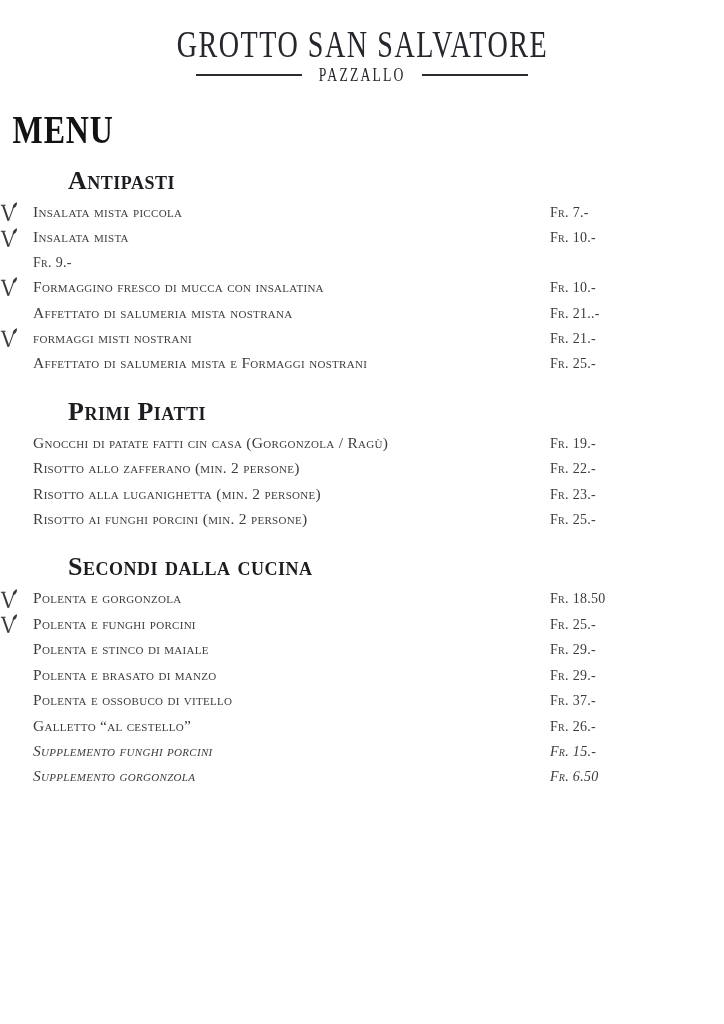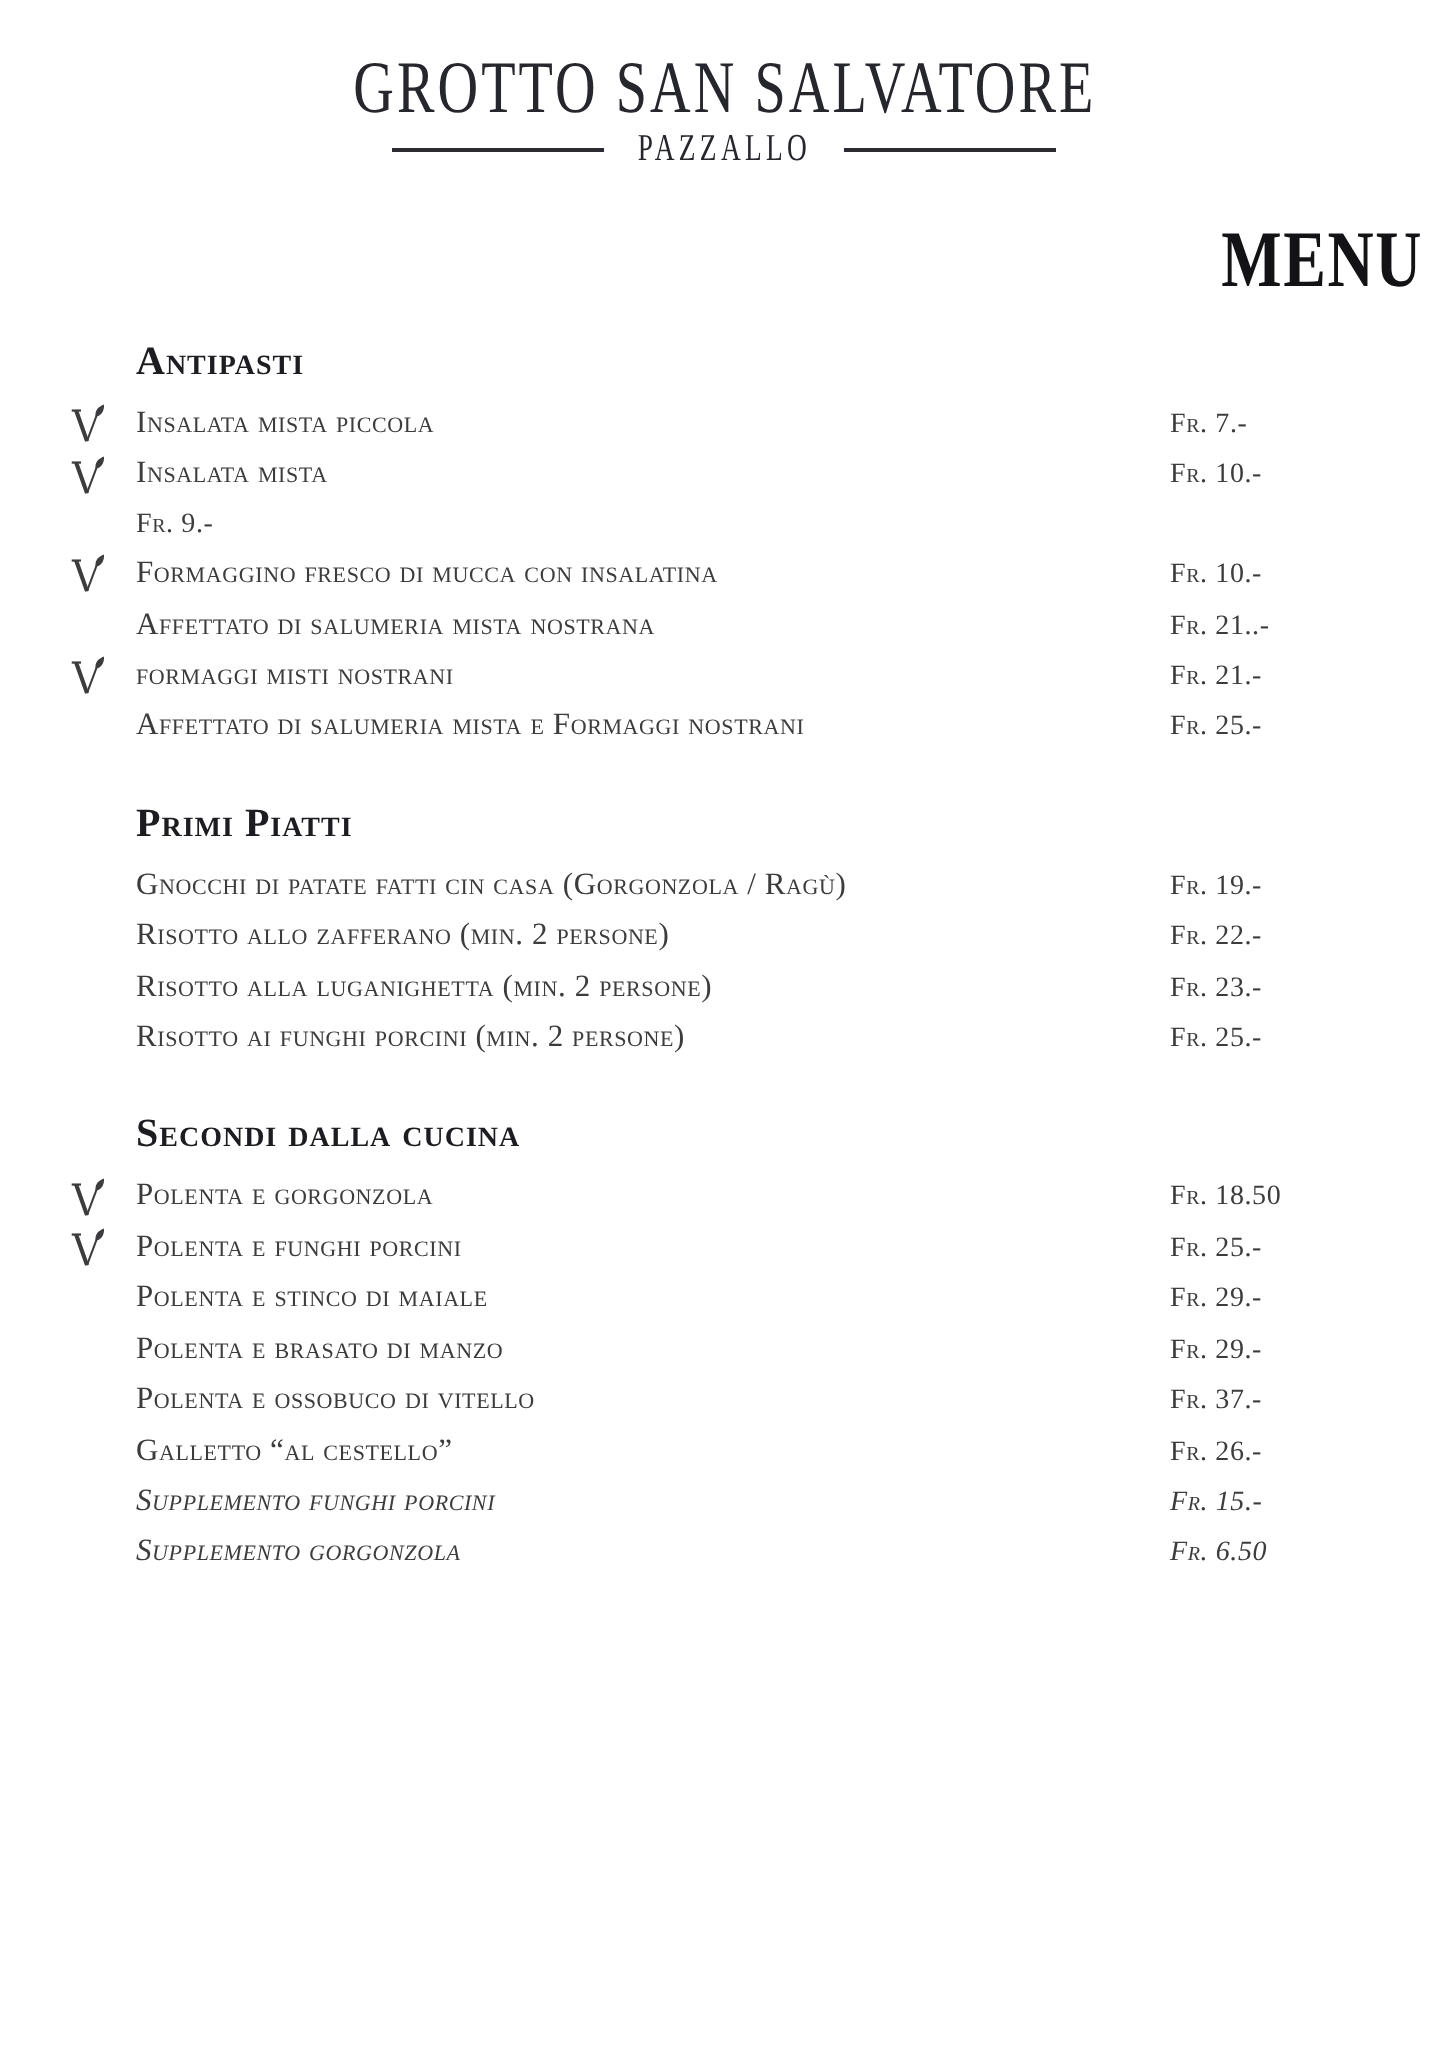--- a/index.html
+++ b/index.html
@@ -38,51 +38,50 @@
   .logo-location {
     display: inline-block;
     font-size: 19px;
     letter-spacing: 3px;
     transform: scaleX(0.72);
     transform-origin: center;
     white-space: nowrap;
     color: #26262d;
   }
 
-  .menu-title-wrap { text-align: right; margin-top: 22px; height: 46px; }
+  .menu-title-wrap { text-align: left; margin-top: 22px; height: 46px; }
   .menu-title {
     display: inline-block;
     font-size: 40px;
     line-height: 46px;
     font-weight: bold;
     letter-spacing: 1px;
     transform: scaleX(0.8);
     transform-origin: center;
     color: #131316;
     white-space: nowrap;
   }
 
   
   .menu-sections { margin-top: 12px; }
   .section { margin-top: 19px; }
   .section:first-child { margin-top: 0; }
   .section-heading {
     margin-left: 68px;
     font-variant: small-caps;
     font-weight: bold;
-    font-size: 20px;
+    font-size: 26px;
     line-height: 32px;
     letter-spacing: 0.5px;
     color: #1d1d21;
     margin-bottom: 3px;
   }
   .item-row {
     display: flex;
     align-items: baseline;
-    padding-left: 35px;
     line-height: 24.4px;
     color: #3c3c3e;
   }
   .item-row.italic .item-label,
   .item-row.italic .item-price { font-style: italic; }
   .item-veg {
     width: 33px;
     flex: none;
     align-self: center;
     display: flex;

